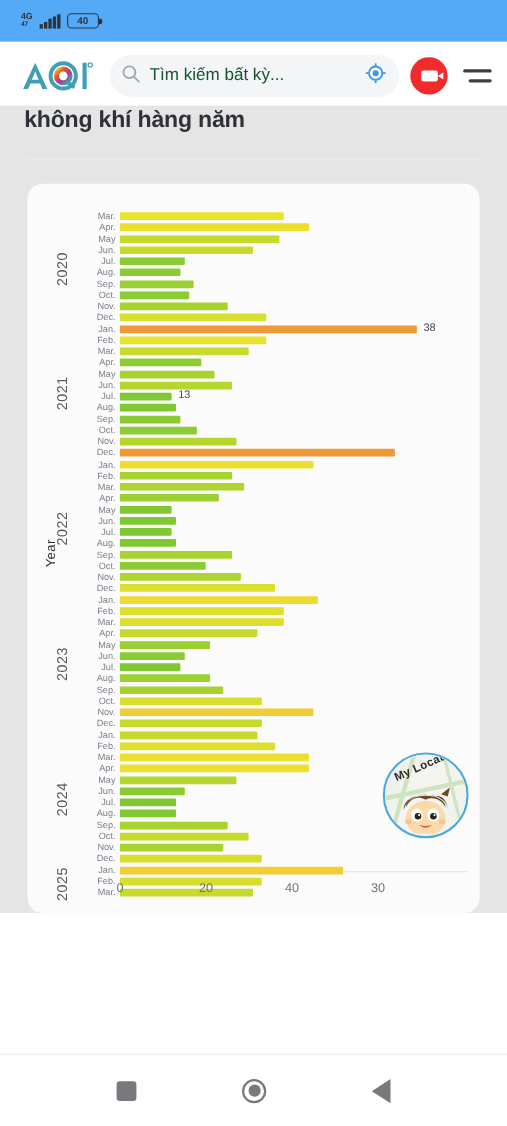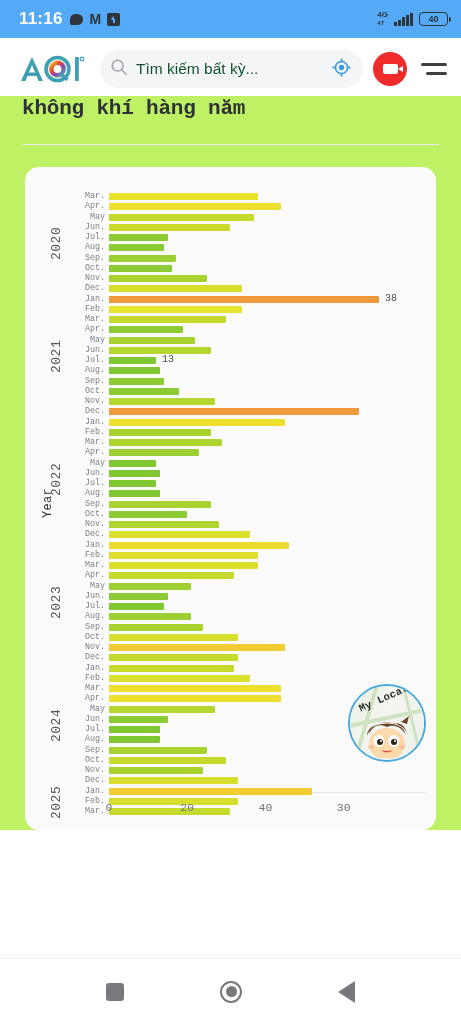--- a/index.html
+++ b/index.html
@@ -67,21 +67,21 @@
     content:""; position:absolute; right:-5px; top:1.5px;
     width:0; height:0; border-top:3.5px solid transparent; border-bottom:3.5px solid transparent;
     border-right:5px solid #fff;
   }
   .menu-btn { width: 30px; display:flex; flex-direction: column; gap: 6px; align-items: flex-end; flex: 0 0 auto; }
   .menu-btn i { display:block; height: 2.6px; background: #3c4043; border-radius: 2px; }
   .menu-btn i:nth-child(1) { width: 26px; }
   .menu-btn i:nth-child(2) { width: 21px; }
 
   
-  .page { background: #bef264; padding: 0 22px; font-family: Liberation Mono, monospace; }
+  .page { background: #e5e5e5; padding: 0 22px; }
   .page-title {
     font-size: 21px; font-weight: 700; color: #2e3137; line-height: 26px;
     margin-top: -4px; letter-spacing: -.2px; white-space: nowrap;
   }
   .page-sub { font-size: 17px; color: #4b82a8; font-weight: 500; margin-top: 8px; letter-spacing: -.1px; }
 
   .selector-row { display: flex; justify-content: flex-end; margin-top: 26px; }
   .selector {
     border: 1px solid #e3e5e9; background: #fafbfc; border-radius: 9px;
     height: 43px; min-width: 104px; display: flex; align-items: center; justify-content: center;
@@ -152,30 +152,20 @@
   .nav-home i { width: 11px; height: 11px; background: #77797c; border-radius: 50%; display:block; }
   .nav-back { width: 0; height: 0; border-top: 11px solid transparent; border-bottom: 11px solid transparent;
               border-right: 17px solid #77797c; }
 </style>
 </head>
 <body>
 
 <div id="app">
 
   <div class="statusbar">
-    <div class="sb-left">
-      <span class="sb-time">11:16</span>
-      <span class="sb-ic">
-          <i class="chat-bubble"></i>
-        </span>
-      <span class="sb-ic gmail-m">M</span>
-      <span class="sb-ic">
-          <i class="up-box"></i>
-        </span>
-    </div>
     <div class="sb-right">
       <span class="net-label">
         4G<small>47</small>
       </span>
       <span class="bars">
           <i></i>
           <i></i>
           <i></i>
           <i></i>
           <i></i>

